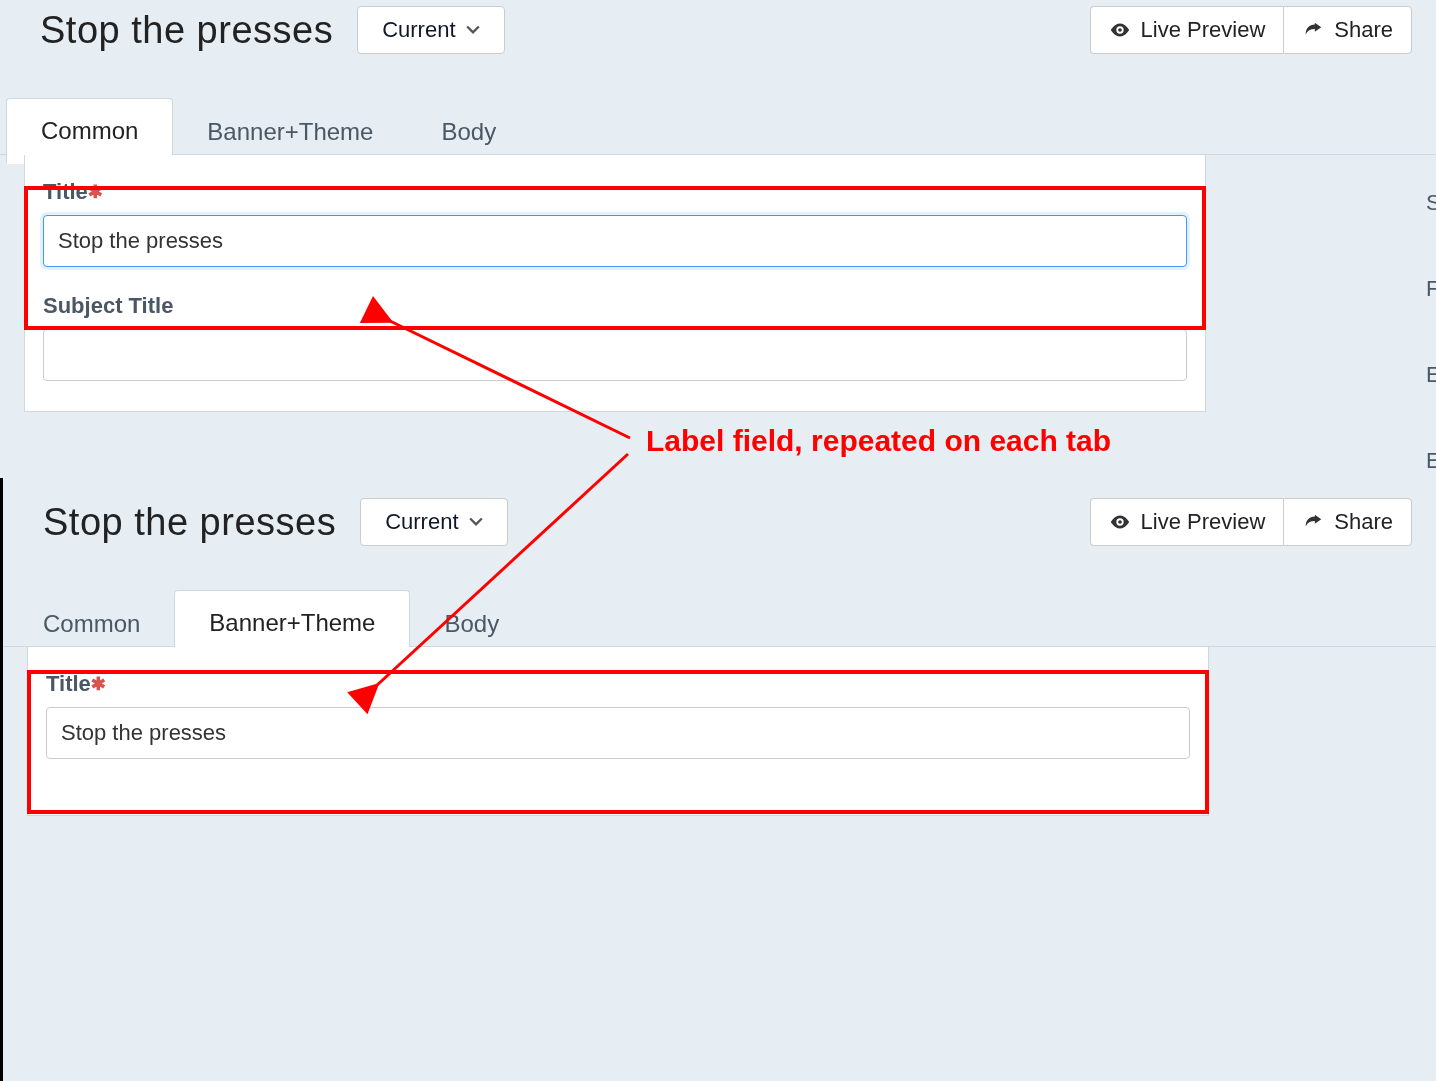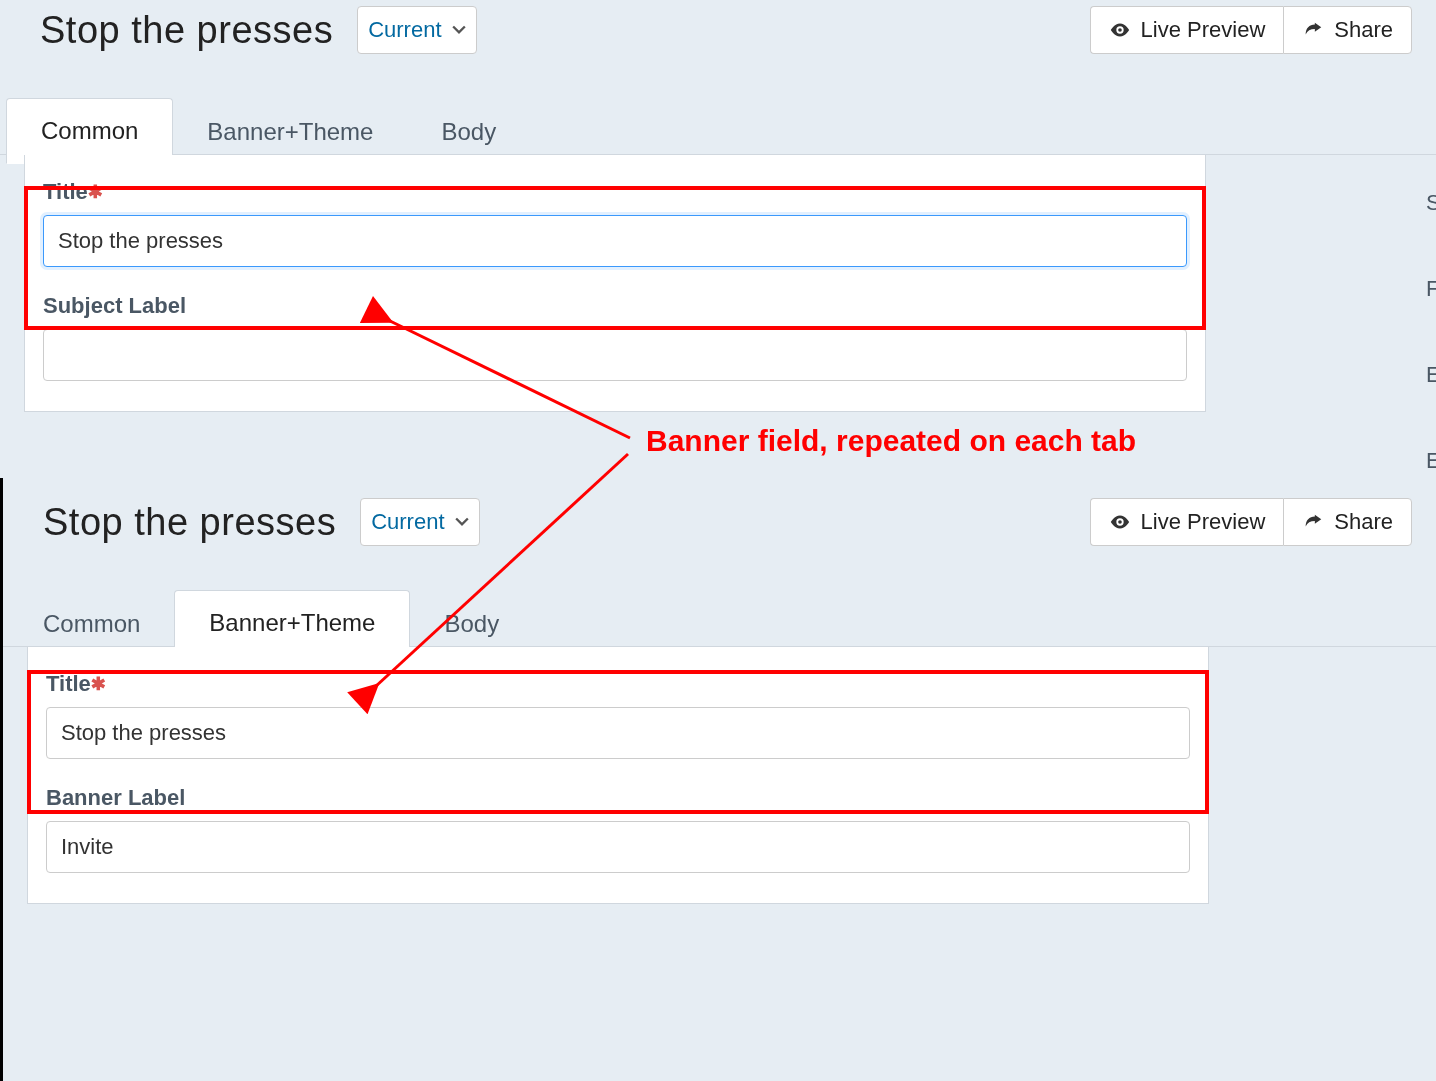--- a/index.html
+++ b/index.html
@@ -27,23 +27,23 @@
   .page-title {
     font-size: 38px;
     font-weight: 400;
     color: #222;
     letter-spacing: 0.5px;
   }
   .dropdown {
     background: #fff;
     border: 1px solid #ccc;
     border-radius: 4px;
-    padding: 10px 10px;
-    font-size: 22px;
-    color: #0369a1;
+    padding: 10px 24px;
+    font-size: 22px;
+    color: #0f172a;
     display: inline-flex;
     align-items: center;
     gap: 10px;
     cursor: pointer;
   }
   .chev { font-size: 14px; color: #666; }
   .spacer { flex: 1; }
   .btn {
     background: #fff;
     border: 1px solid #ccc;
@@ -193,21 +193,21 @@
     <div class="form-area">
       <div class="field-group">
         <div class="field-label">
           <span>Title</span>
           <span class="req">✱</span>
         </div>
         <input class="text-input focused" type="text" value="Stop the presses" style="">
       </div>
       <div class="field-group" style="margin-bottom:0">
         <div class="field-label">
-          <span>Subject Label</span>
+          <span>Subject Title</span>
         </div>
         <input class="text-input" type="text" value="" style="">
       </div>
     </div>
 
     <div class="highlight-box" style="left:24px; top:186px; width:1182px; height:144px;"></div>
 
     <div class="rsidebar">
       <span>S</span>
       <span>F</span>
@@ -256,32 +256,26 @@
     </div>
 
     <div class="form-area">
       <div class="field-group">
         <div class="field-label">
           <span>Title</span>
           <span class="req">✱</span>
         </div>
         <input class="text-input" type="text" value="Stop the presses" style="">
       </div>
-      <div class="field-group" style="margin-bottom:0">
-        <div class="field-label">
-          <span>Banner Label</span>
-        </div>
-        <input class="text-input" type="text" value="Invite" style="">
-      </div>
     </div>
 
     <div class="highlight-box" style="left:24px; top:192px; width:1182px; height:144px;"></div>
   </div>
 
-  <div class="annotation-text" style="left:646px; top:424px;">Banner field, repeated on each tab</div>
+  <div class="annotation-text" style="left:646px; top:424px;">Label field, repeated on each tab</div>
 
   <svg class="arrow" style="left:370px; top:310px;" width="280" height="140">
     <defs>
         <marker id="ah1" markerWidth="12" markerHeight="12" refX="2" refY="5" orient="auto">
       <path d="M10 0 L0 5 L10 10 z" fill="#ff0000"></path>
         </marker>
       </defs>
     <line x1="260" y1="128" x2="18" y2="10" stroke="#ff0000" stroke-width="3" marker-end="url(#ah1)"></line>
   </svg>
 

